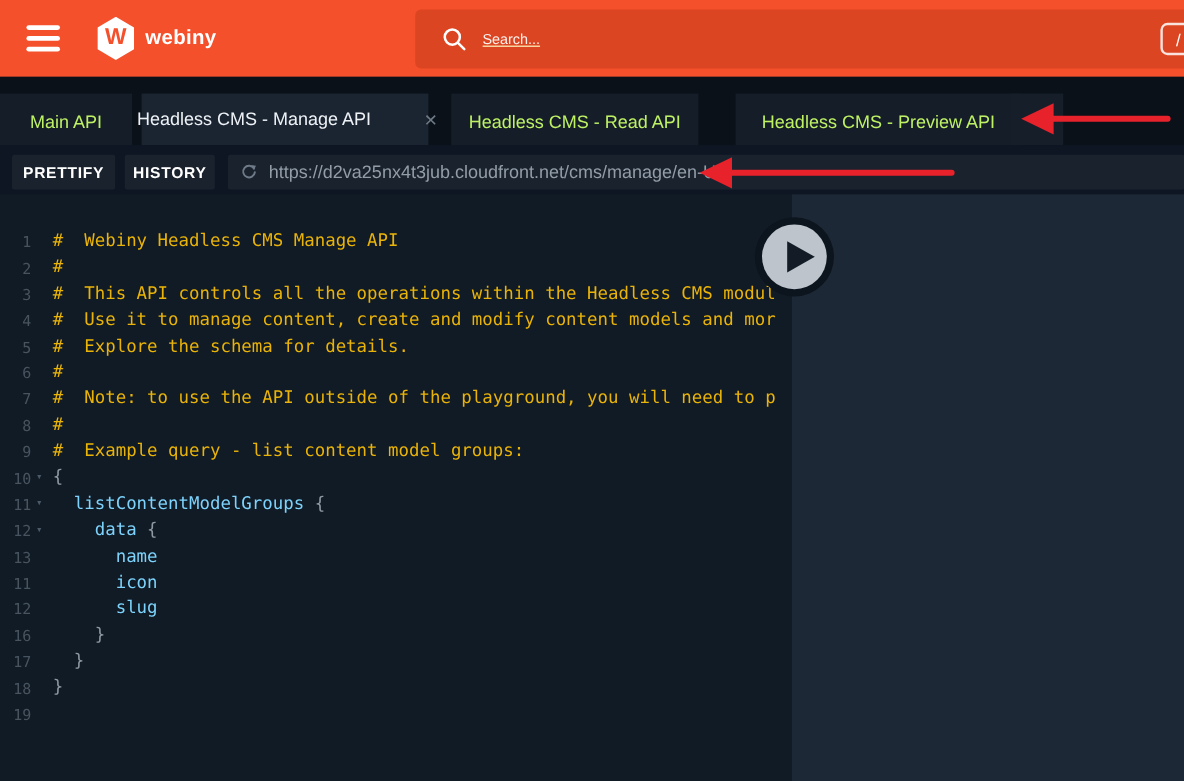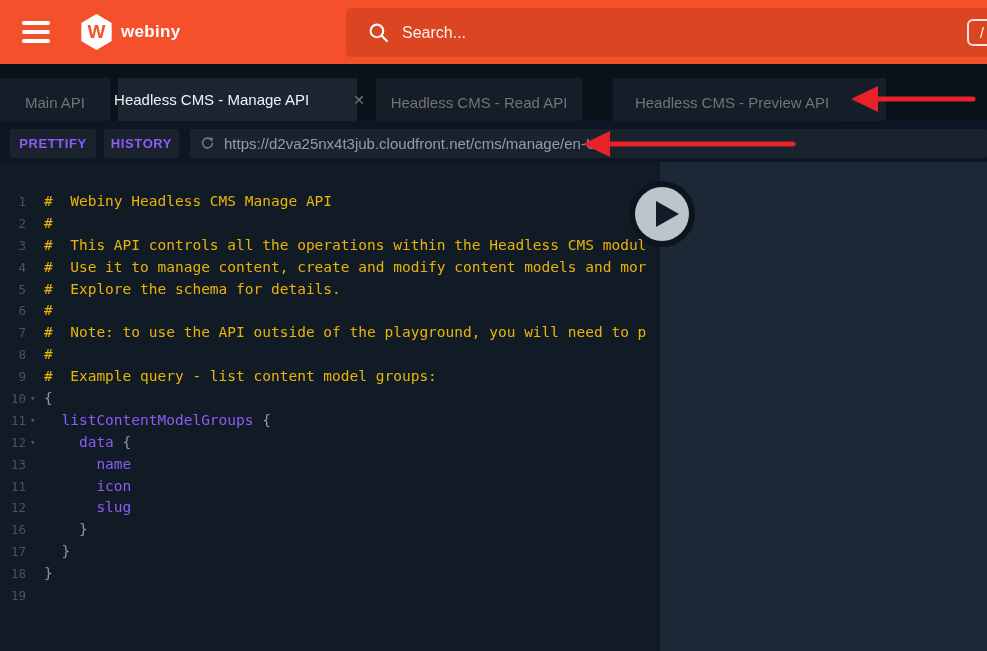--- a/index.html
+++ b/index.html
@@ -34,37 +34,37 @@
     letter-spacing: 0.3px;
   }
   .search-box {
     position: absolute; left: 346px; top: 8px; width: 641px; height: 49px;
     background: #dc4521; border-radius: 5px 0 0 5px;
     display: flex; align-items: center;
   }
   .search-icon { margin-left: 22px; width: 21px; height: 21px; flex: 0 0 auto; }
   .search-input {
     flex: 1; margin-left: 13px; background: transparent; border: none; outline: none;
-    color: #fef9c3; font-size: 16px; font-family: "Liberation Sans", sans-serif;
+    color: #fef9c3; font-size: 12px; font-family: "Liberation Sans", sans-serif; text-decoration: underline;
   }
   .search-input::placeholder { color: rgba(255,255,255,0.92); opacity: 1; }
   .shortcut-badge {
     position: absolute; right: -10px; top: 11px; width: 30px; height: 27px;
     border: 2px solid rgba(255,255,255,0.85); border-radius: 6px;
     color: #fff; font-size: 14px; display: flex; align-items: center; justify-content: center;
   }
 
   
   .tab-bar {
     position: absolute; left: 0; top: 64px; width: 987px; height: 57px;
     background: #0a1119;
   }
   .tab {
     position: absolute; top: 14px; height: 48px;
-    background: #151d29; color: #737373; font-size: 15px;
+    background: #151d29; color: #bef264; font-size: 15px;
     display: flex; align-items: center; justify-content: center;
     cursor: pointer; white-space: nowrap;
   }
   .tab.active { background: #1b2531; color: #eef2f6; height: 43px; }
   .tab-main    { left: 0;    width: 110px; }
   .tab-manage  { left: 118px; width: 239px; padding-left: 4px; gap: 32px; }
   .tab-read    { left: 376px; width: 206px; }
   .tab-preview { left: 613px; width: 238px; }
   .tab-close {
     margin-left: 12px; color: #6e7a86; font-size: 14px; cursor: pointer;
@@ -75,21 +75,21 @@
     display: flex; align-items: center; justify-content: center; cursor: pointer;
   }
 
   
   .toolbar {
     position: absolute; left: 0; top: 121px; width: 987px; height: 41px;
     background: #0d1622;
   }
   .tool-btn {
     position: absolute; top: 8px; height: 29px; background: #1a222e;
-    color: #8b5cf6; font-size: 13px; font-weight: bold; letter-spacing: 0.6px;
+    color: #ffffff; font-size: 13px; font-weight: bold; letter-spacing: 0.6px;
     display: flex; align-items: center; justify-content: center;
     border: none; border-radius: 2px; cursor: pointer;
     font-family: "Liberation Sans", sans-serif;
   }
   .btn-prettify { left: 10px; width: 86px; }
   .btn-history  { left: 104px; width: 75px; }
   .url-bar {
     position: absolute; left: 190px; top: 8px; width: 797px; height: 29px;
     background: #1a222e; border-radius: 2px;
     display: flex; align-items: center; color: #717d89;
@@ -109,21 +109,21 @@
   }
   .code-line {
     height: 21.9px; line-height: 21.9px; display: flex; white-space: pre;
     font-family: "DejaVu Sans Mono", monospace; font-size: 14.5px;
   }
   .ln { width: 26px; text-align: right; color: #47545f; font-size: 12.5px; flex: 0 0 auto; }
   .fold { width: 18px; padding-left: 4px; color: #4d5a68; font-size: 9px; flex: 0 0 auto; }
   .code { flex: 1; }
   .seg-comment { color: #eab308; }
   .seg-punct { color: #8c98a3; }
-  .seg-field { color: #8b5cf6; }
+  .seg-field { color: #7dd3fc; }
   .seg-plain { color: #8c98a3; }
 
   
   .play-btn {
     position: absolute; left: 627px; top: 17px; width: 70px; height: 70px;
     cursor: pointer; z-index: 10;
   }
 
   
   .annotations {

